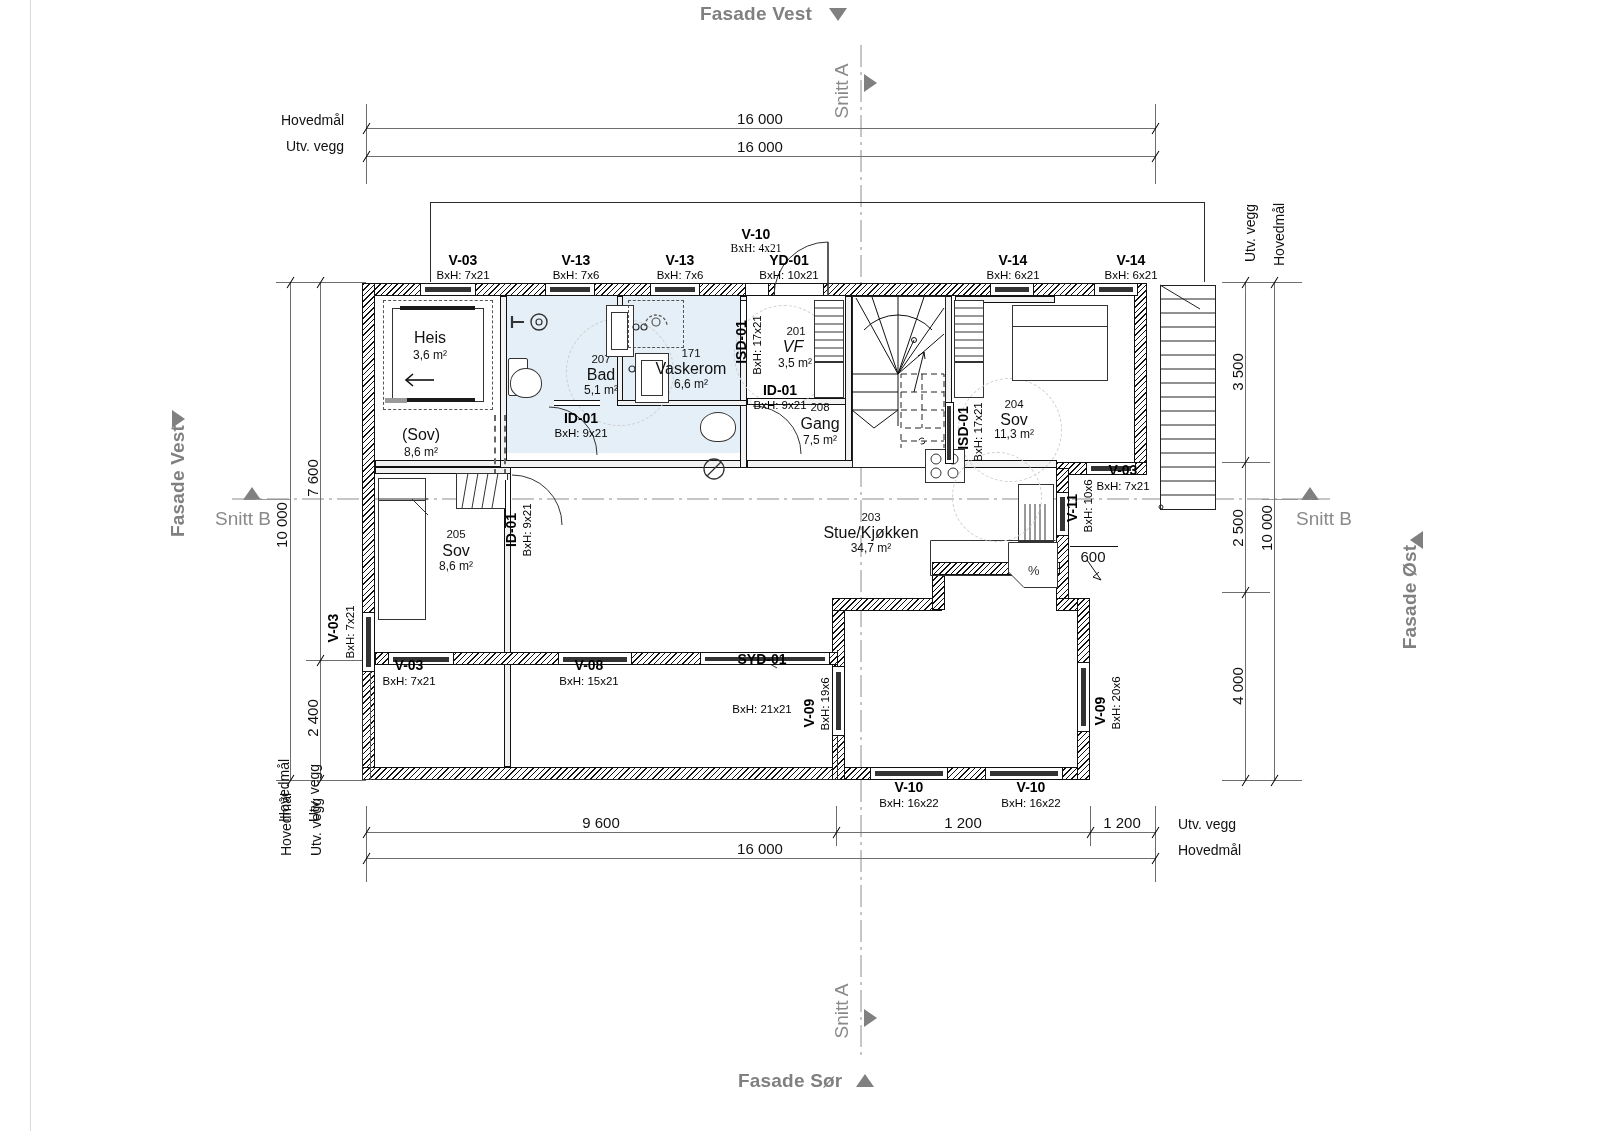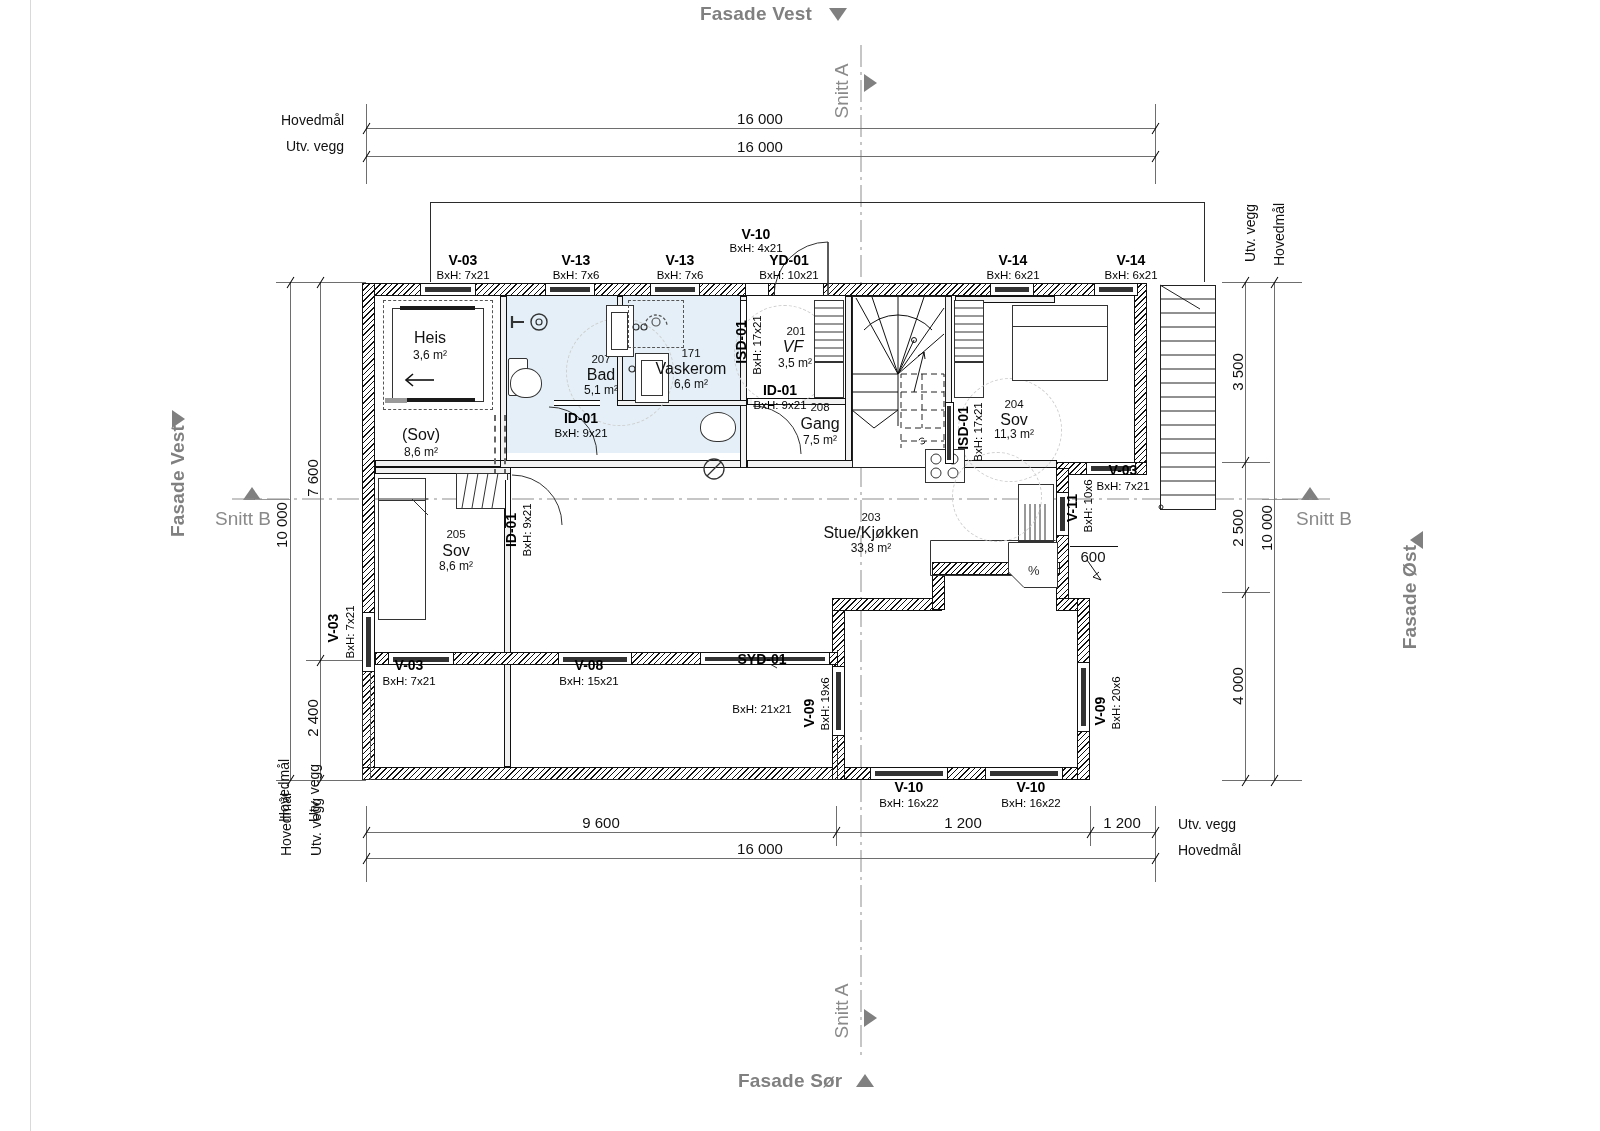--- a/index.html
+++ b/index.html
@@ -347,21 +347,21 @@
       <line x1="26" y1="35" x2="32" y2="0"></line>
         <line x1="36" y1="35" x2="42" y2="0"></line>
     </g>
   </svg>
   <div class="t roomno ctr" style="left:456px;top:534px;">205</div>
   <div class="t roomnm ctr" style="left:456px;top:551px;">Sov</div>
   <div class="t roomar ctr" style="left:456px;top:566px;">8,6 m²</div>
 
   <div class="t roomno ctr" style="left:871px;top:517px;">203</div>
   <div class="t roomnm ctr" style="left:871px;top:533px;">Stue/Kjøkken</div>
-  <div class="t roomar ctr" style="left:871px;top:548px;">33,8 m²</div>
+  <div class="t roomar ctr" style="left:871px;top:548px;">34,7 m²</div>
 
   <svg class="abs" style="left:925px;top:449px;width:40px;height:34px;">
     <rect x="0.5" y="0.5" width="39" height="33" fill="#fff" stroke="#333" stroke-width="1"></rect>
     <circle cx="11" cy="10" r="5" fill="none" stroke="#333" stroke-width="1"></circle>
     <circle cx="28" cy="10" r="5" fill="none" stroke="#333" stroke-width="1"></circle>
     <circle cx="11" cy="24" r="5" fill="none" stroke="#333" stroke-width="1"></circle>
     <circle cx="28" cy="24" r="5" fill="none" stroke="#333" stroke-width="1"></circle>
   </svg>
 
   <div class="thin" style="left:1018px;top:484px;width:36px;height:58px;"></div>
@@ -490,21 +490,21 @@
   <div class="t wlabel ctr" style="left:463px;top:260px;">V-03</div>
   <div class="t wsub ctr" style="left:463px;top:275px;">BxH:  7x21</div>
 
   <div class="t wlabel ctr" style="left:576px;top:260px;">V-13</div>
   <div class="t wsub ctr" style="left:576px;top:275px;">BxH:  7x6</div>
 
   <div class="t wlabel ctr" style="left:680px;top:260px;">V-13</div>
   <div class="t wsub ctr" style="left:680px;top:275px;">BxH:  7x6</div>
 
   <div class="t wlabel ctr" style="left:756px;top:234px;">V-10</div>
-  <div class="t wsub ctr" style="left:756px;top:248px;">BxH:  4x21</div>
+  <div class="t wsub ctr" style="left:756px;top:248px;font-family:Liberation Serif, serif;">BxH:  4x21</div>
 
   <div class="t wlabel ctr" style="left:789px;top:260px;">YD-01</div>
   <div class="t wsub ctr" style="left:789px;top:275px;">BxH:  10x21</div>
 
   <div class="t wlabel ctr" style="left:1013px;top:260px;">V-14</div>
   <div class="t wsub ctr" style="left:1013px;top:275px;">BxH:  6x21</div>
 
   <div class="t wlabel ctr" style="left:1131px;top:260px;">V-14</div>
   <div class="t wsub ctr" style="left:1131px;top:275px;">BxH:  6x21</div>
 

